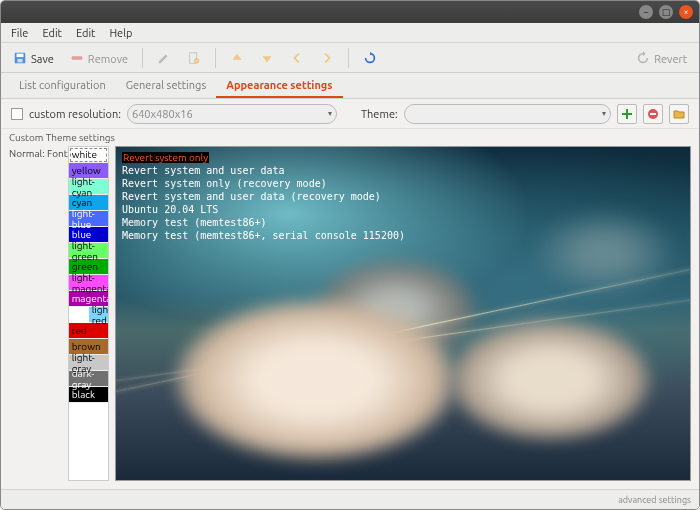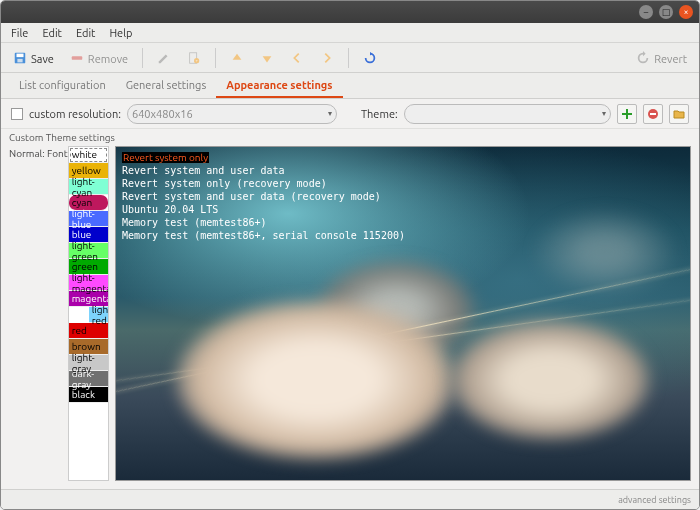--- a/index.html
+++ b/index.html
@@ -175,23 +175,23 @@
     </div>
   </div>
 
   <div class="subheader">Custom Theme settings</div>
 
   <div class="main-area">
     <div class="color-panel">
       <div class="normal-label">Normal: Font</div>
       <div class="color-list" id="color-list">
           <div class="color-row selected" style="background: rgb(255, 255, 255); color: rgb(0, 0, 0);">white</div>
-          <div class="color-row" style="background: #eab308; color: rgb(0, 0, 0);">yellow</div>
+          <div class="color-row" style="background: #8b5cf6; color: rgb(0, 0, 0);">yellow</div>
           <div class="color-row" style="background: rgb(127, 255, 212); color: rgb(0, 0, 0);">light-cyan</div>
-          <div class="color-row" style="background: #be185d; color: rgb(0, 0, 0); border-radius: 7px;">cyan</div>
+          <div class="color-row" style="background: #0ea5e9; color: rgb(0, 0, 0);">cyan</div>
           <div class="color-row" style="background: rgb(74, 106, 255); color: rgb(255, 255, 255);">light-blue</div>
           <div class="color-row" style="background: rgb(0, 0, 204); color: rgb(255, 255, 255);">blue</div>
           <div class="color-row" style="background: rgb(102, 255, 102); color: rgb(0, 0, 0);">light-green</div>
           <div class="color-row" style="background: rgb(0, 170, 0); color: rgb(0, 0, 0);">green</div>
           <div class="color-row" style="background: rgb(255, 74, 255); color: rgb(0, 0, 0);">light-magenta</div>
           <div class="color-row" style="background: rgb(170, 0, 170); color: rgb(255, 255, 255);">magenta</div>
           <div class="color-row" style="background: #7dd3fc; color: rgb(0, 0, 0); margin-left: 20px;">light-red</div>
           <div class="color-row" style="background: rgb(221, 0, 0); color: rgb(0, 0, 0);">red</div>
           <div class="color-row" style="background: rgb(168, 106, 42); color: rgb(0, 0, 0);">brown</div>
           <div class="color-row" style="background: rgb(200, 200, 200); color: rgb(0, 0, 0);">light-gray</div>

